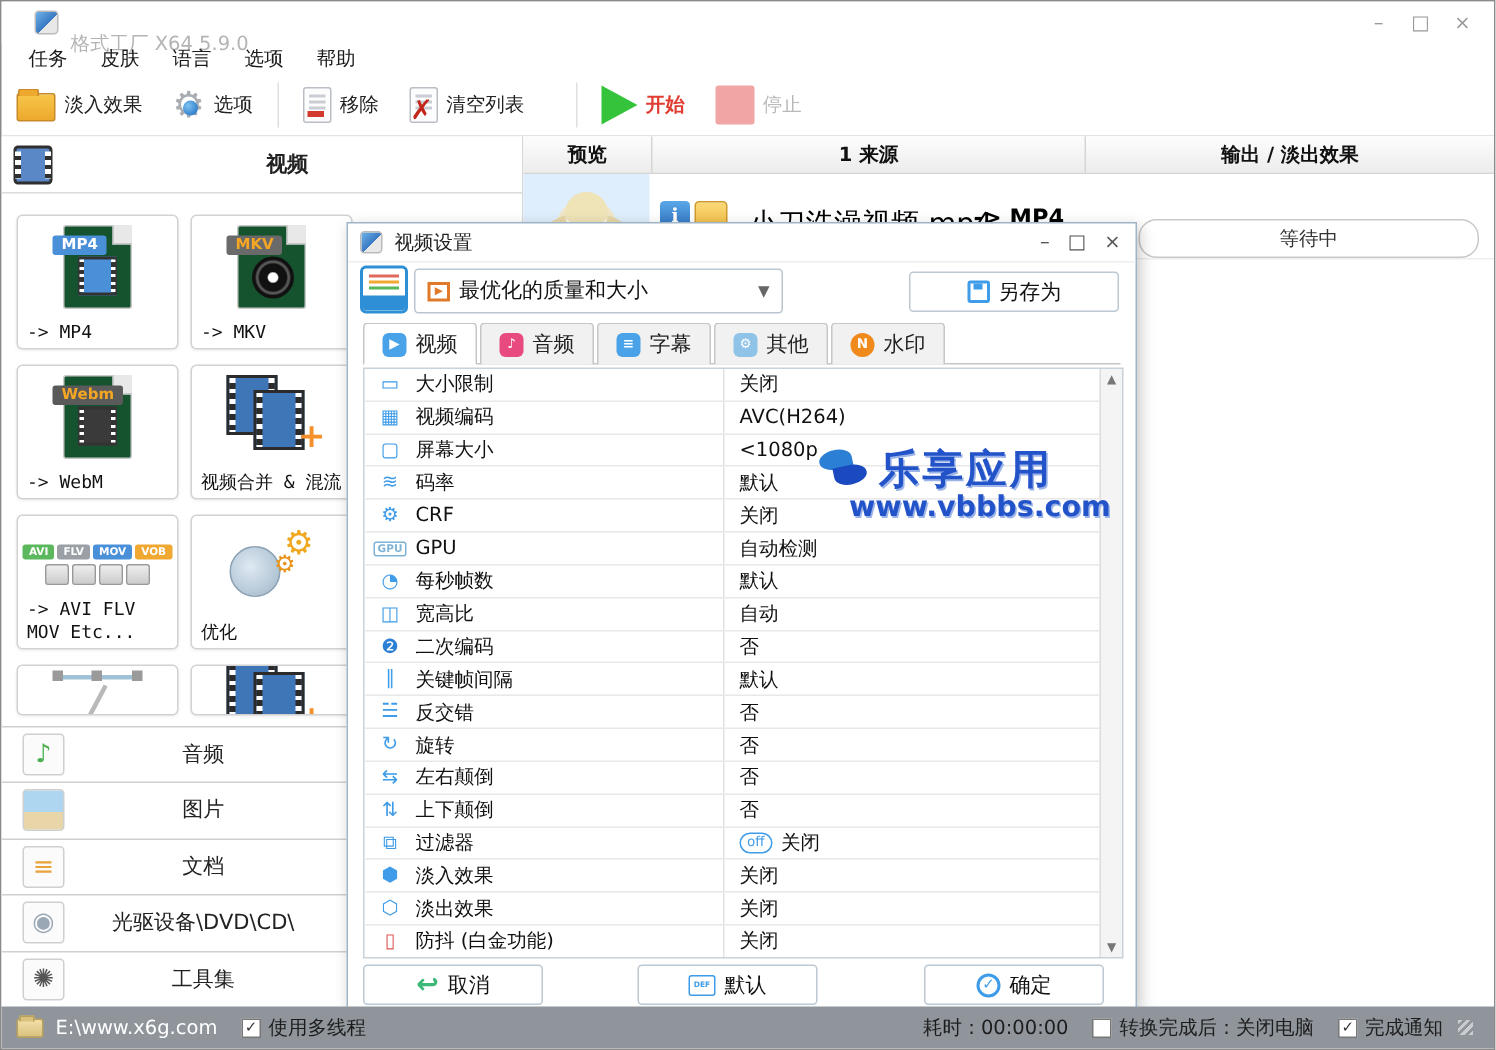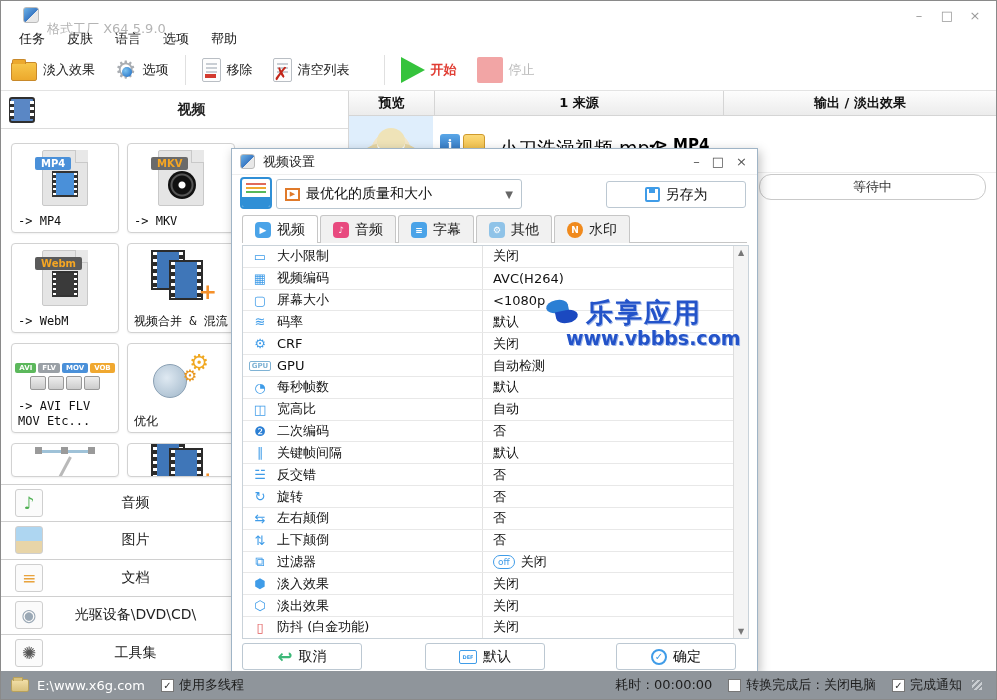--- a/index.html
+++ b/index.html
@@ -41,21 +41,21 @@
   .lp-header { height:38px; display:flex; align-items:center; border-bottom:1px solid #dcdcdc; }
   .ic-film-big { width:26px; height:26px; margin-left:8px; background:#5a87c5; border:2px solid #2f2f2f; border-radius:3px; position:relative; }
   .ic-film-big::before,.ic-film-big::after { content:""; position:absolute; top:2px; bottom:2px; width:4px;
     background:repeating-linear-gradient(#fff 0 3px,#2f2f2f 3px 6px); }
   .ic-film-big::before{left:-1px}.ic-film-big::after{right:-1px}
   .lp-title { flex:1; text-align:center; font-size:14px; font-weight:bold; color:#222; }
   .card-grid { position:absolute; left:10px; right:100px; top:52px; display:grid; grid-template-columns:108px 108px; gap:10px 8px; }
   .card { width:108px; height:90px; border:1px solid #d2d2d2; border-radius:4px; background:#fff; box-shadow:0 1px 2px rgba(0,0,0,.06); position:relative; overflow:hidden; }
   .card-label { position:absolute; left:6px; bottom:3px; font-family:"DejaVu Sans Mono","Liberation Mono",monospace; font-size:12px; color:#111; white-space:pre-line; line-height:1.25; }
   .card-art { position:absolute; left:50%; top:34px; transform:translate(-50%,-50%); }
-  .art-page { width:46px; height:56px; background:#e5e5e5; border:1px solid #c9c9c9; border-radius:2px; position:relative; }
+  .art-page { width:46px; height:56px; background:#14532d; border:1px solid #c9c9c9; border-radius:2px; position:relative; }
   .art-page::after { content:""; position:absolute; right:-1px; top:-1px; width:12px; height:12px; background:#e8e8e8; border-left:1px solid #c9c9c9; border-bottom:1px solid #c9c9c9; }
   .badge { position:absolute; left:-8px; top:6px; font-size:10px; font-weight:bold; color:#fff; padding:1px 6px; border-radius:2px; z-index:2; }
   .art-film { position:absolute; left:9px; top:20px; width:26px; height:26px; background:#4a90d9; border:2px solid #333; }
   .art-film::before,.art-film::after { content:""; position:absolute; top:0; bottom:0; width:3px; background:repeating-linear-gradient(#fff 0 2px,#333 2px 5px); }
   .art-film::before{left:-1px}.art-film::after{right:-1px}
   .art-film.dark { background:#3a3a3a; }
   .art-disc { position:absolute; left:9px; top:20px; width:28px; height:28px; border-radius:50%; background:radial-gradient(circle,#fff 0 3px,#111 4px 9px,#555 10px 11px,#111 12px); }
   .art-stack { position:relative; width:60px; height:56px; }
   .art-stack .f { position:absolute; width:34px; height:40px; background:#3f76b8; border:2px solid #2b2b2b; }
   .art-stack .f::before,.art-stack .f::after { content:""; position:absolute; top:0; bottom:0; width:4px; background:repeating-linear-gradient(#fff 0 3px,#2b2b2b 3px 7px); }
@@ -85,21 +85,21 @@
   .th { display:flex; align-items:center; justify-content:center; border-right:1px solid #d5d5d5; }
   .th-preview{width:86px}.th-source{width:289px}.th-output{flex:1;border-right:none}
   .task-row { position:relative; height:57px; border-bottom:1px solid #eee; }
   .thumb { position:absolute; left:0; top:0; width:84px; height:56px; background:radial-gradient(circle at 50% 65%, #f2e6c8 0 36%, #dfeefc 37%); overflow:hidden; }
   .thumb::before { content:""; position:absolute; left:14px; top:26px; width:56px; height:26px; border-radius:50%; background:#e8d9a8; box-shadow:inset 0 -4px 6px #cdbd8a; }
   .thumb::after { content:""; position:absolute; left:28px; top:12px; width:28px; height:22px; border-radius:50% 50% 40% 40%; background:#efe3b8; border-bottom:4px solid #fff; }
   .ic-info { position:absolute; left:91px; top:18px; width:20px; height:20px; background:linear-gradient(#5aa7e8,#2b6cb8); border-radius:3px; color:#fff; font-weight:bold; font-size:13px; font-family:"DejaVu Serif","Liberation Serif",serif; display:flex; align-items:center; justify-content:center; }
   .ic-minifolder { position:absolute; left:114px; top:18px; width:22px; height:20px; background:linear-gradient(#fbd978,#efb93f); border:1px solid #cf9a2c; border-radius:3px; }
   .src-name { position:absolute; left:150px; top:20px; font-size:19px; font-weight:normal; color:#000;text-align:right; }
   .out-name { position:absolute; left:300px; top:20px; font-size:15px; font-weight:bold; color:#000; }
-  .status-box { position:absolute; left:410px; top:30px; width:227px; height:26px; background:#fff; border:1px solid #c9c9c9; border-radius:12px; display:flex; align-items:center; justify-content:center; font-size:13px; color:#333;margin-top:28px; }
+  .status-box { position:absolute; left:410px; top:30px; width:227px; height:26px; background:#fff; border:1px solid #c9c9c9; border-radius:12px; display:flex; align-items:center; justify-content:center; font-size:13px; color:#333; }
 
   
   .dialog { position:absolute; left:230px; top:147px; width:527px; height:525px; background:#fff; border:1px solid #9fb4c6; box-shadow:2px 3px 10px rgba(0,0,0,.25); z-index:10; }
   .dlg-titlebar { position:absolute; left:0; top:0; right:0; height:26px; display:flex; align-items:center; border-bottom:1px solid #eee; }
   .dlg-icon { width:15px; height:15px; margin:0 8px 0 8px; border-radius:3px; background:linear-gradient(135deg,#6db3e8 0%,#3a79c4 55%,#e8e8e8 56%); border:1px solid #bbb; }
   .dlg-title { font-size:13px; color:#222; }
   .dlg-controls { margin-left:auto; display:flex; gap:12px; padding-right:10px; color:#555; font-size:13px; }
   .ic-tray { position:absolute; left:8px; top:28px; width:32px; height:32px; border:2px solid #2f8fd6; border-radius:4px; background:#fff; overflow:hidden; }
   .ic-tray i { position:absolute; left:4px; right:4px; height:2px; }
   .ic-tray i:nth-child(1){top:4px;background:#e06a5a}.ic-tray i:nth-child(2){top:8px;background:#f0a830}.ic-tray i:nth-child(3){top:12px;background:#58b85a}

